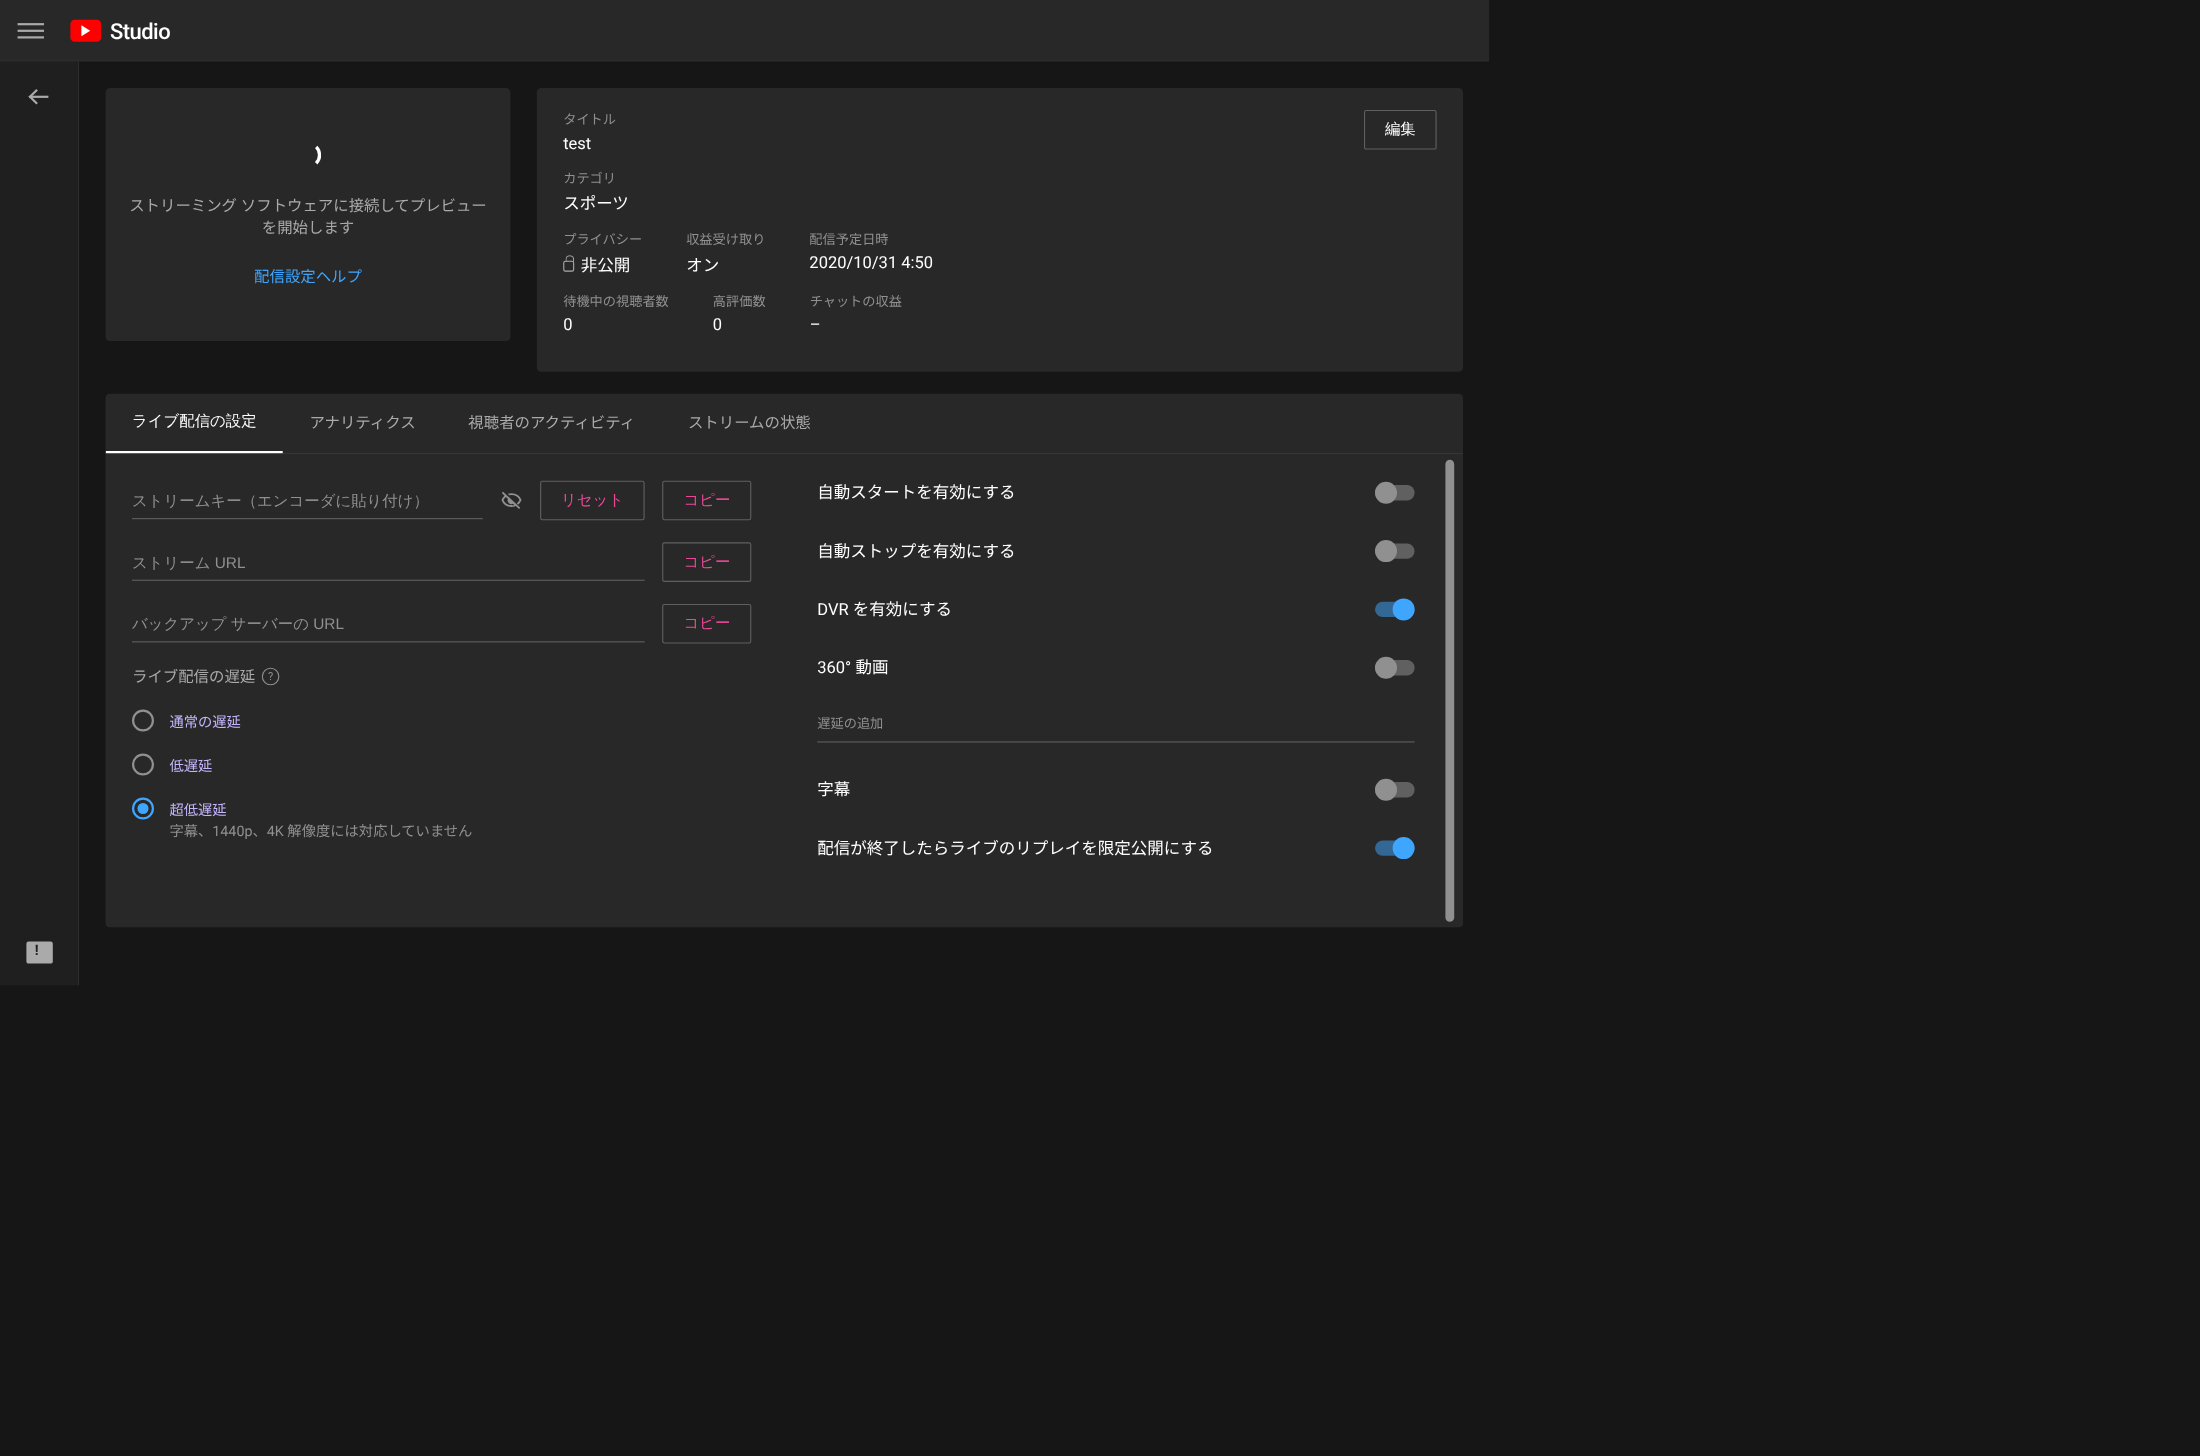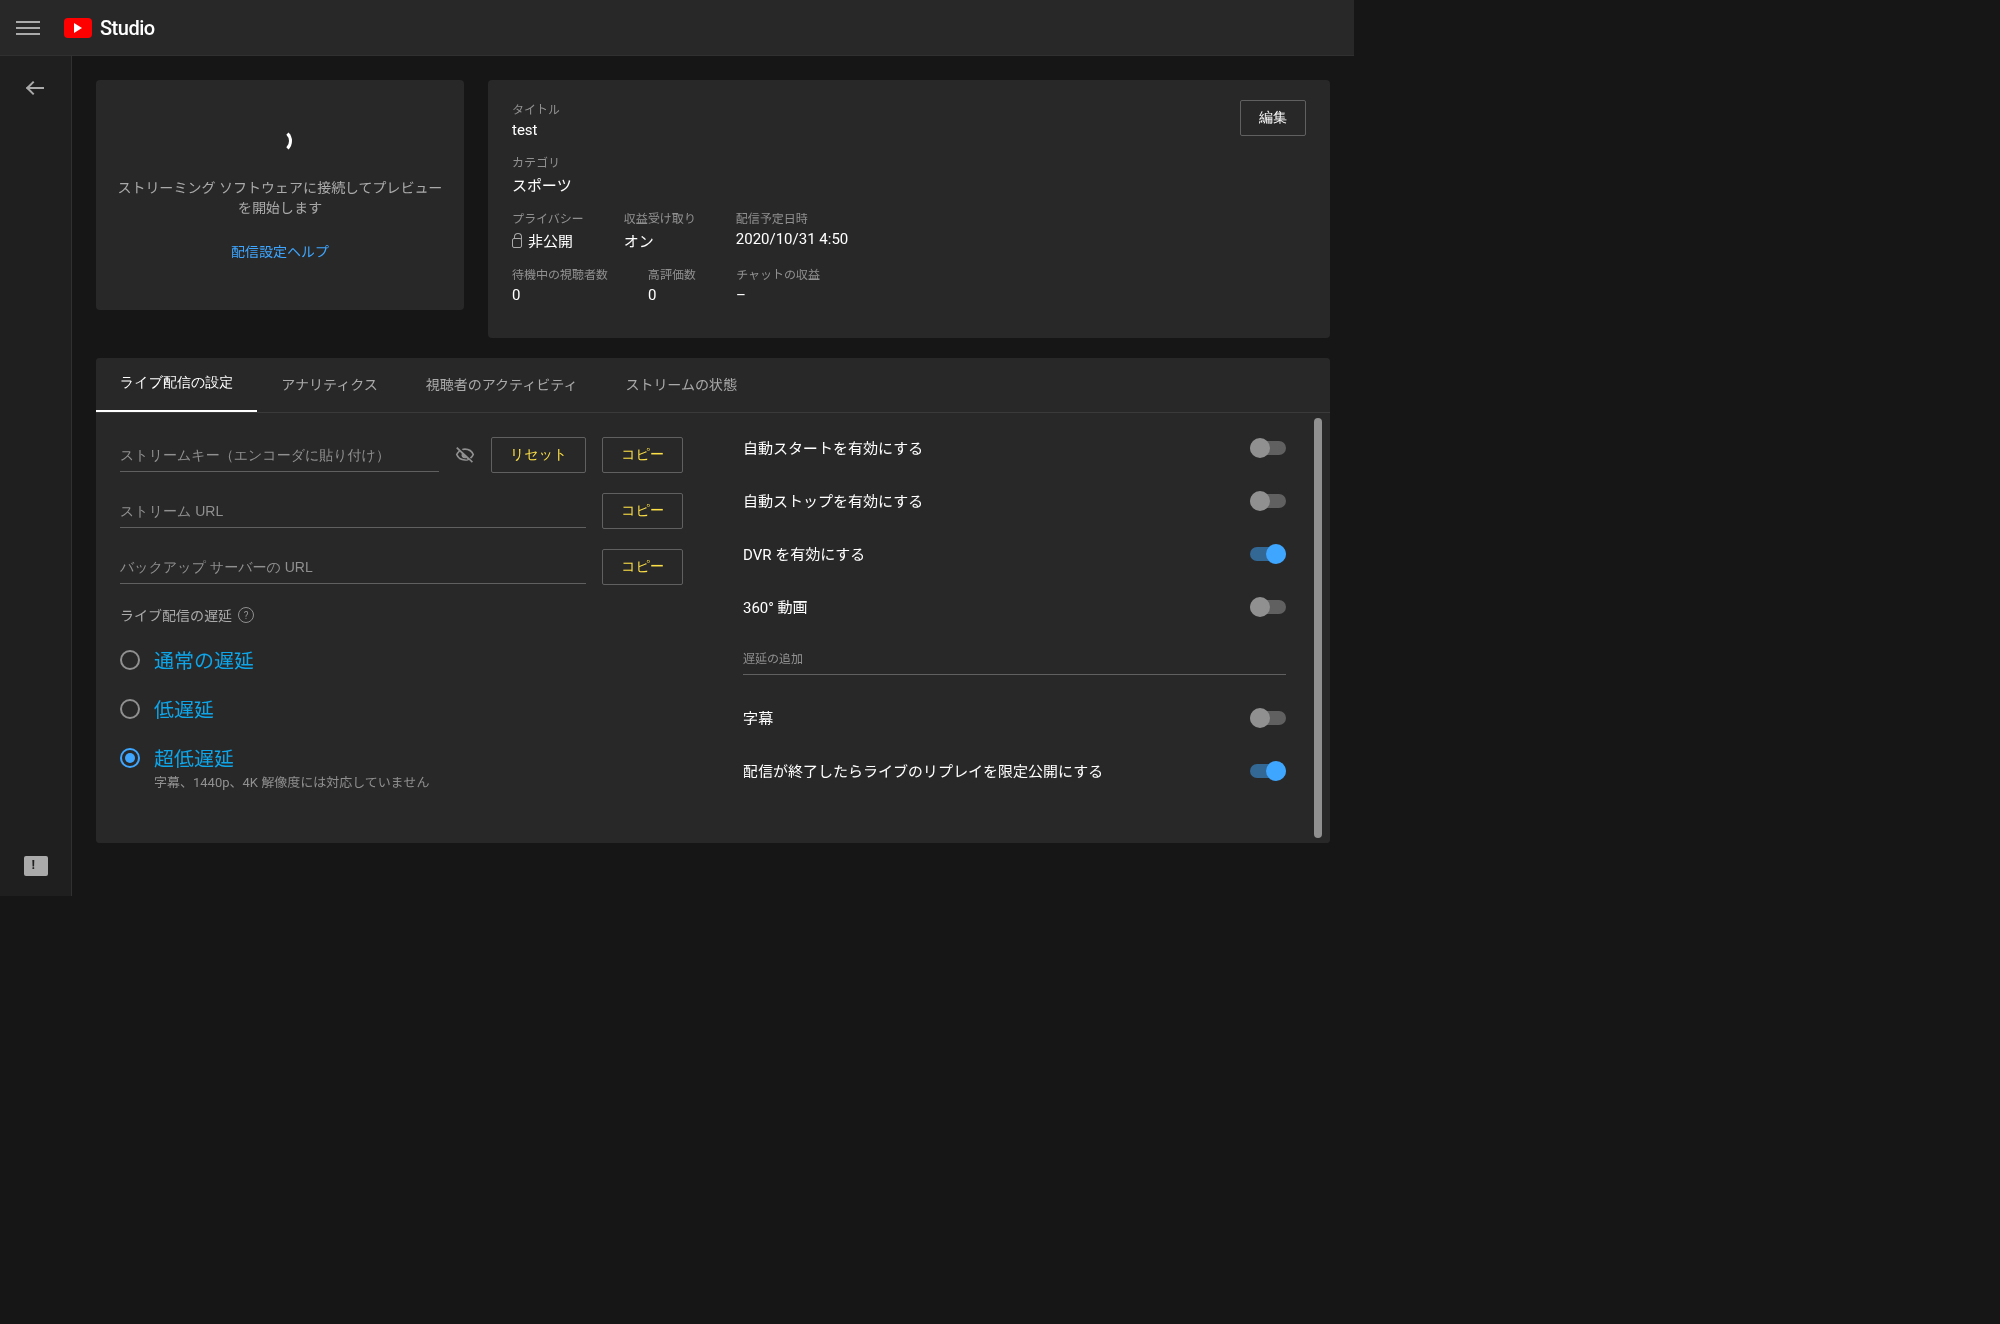--- a/index.html
+++ b/index.html
@@ -89,32 +89,32 @@
 
 .input-row { display: flex; align-items: center; gap: 16px; }
 .text-input {
   flex: 1; background: transparent; border: none; border-bottom: 1px solid #606060;
   color: #fff; padding: 8px 0; font-size: 14px;
 }
 .text-input::placeholder { color: #909090; }
 .hide-icon { width: 20px; height: 20px; position: relative; }
 .hide-icon svg { width: 20px; height: 20px; fill: #909090; }
 .outline-btn {
-  border: 1px solid #606060; background: transparent; color: #fde047;
+  border: 1px solid #606060; background: transparent; color: #ec4899;
   padding: 8px 18px; font-size: 14px; cursor: pointer; border-radius: 2px; white-space: nowrap;
 }
 
 .section-title { color: #aaa; font-size: 14px; display: flex; align-items: center; gap: 6px; }
 .help-circle { width: 16px; height: 16px; border: 1.5px solid #909090; border-radius: 50%; display: inline-flex; align-items: center; justify-content: center; font-size: 10px; color: #909090; }
 
 .radio-row { display: flex; align-items: center; gap: 14px; cursor: pointer; }
 .radio { width: 20px; height: 20px; border: 2px solid #909090; border-radius: 50%; display: flex; align-items: center; justify-content: center; }
 .radio.checked { border-color: #3ea6ff; }
 .radio.checked::after { content: ""; width: 10px; height: 10px; background: #3ea6ff; border-radius: 50%; }
-.radio-label { font-size: 20px; color: #0ea5e9; }
+.radio-label { font-size: 13px; color: #c4b5fd; }
 .radio-note { color: #909090; font-size: 13px; margin-left: 34px; }
 
 .toggle-row { display: flex; align-items: center; justify-content: space-between; gap: 16px; }
 .toggle-label { font-size: 15px; }
 .toggle { width: 36px; height: 14px; background: #606060; border-radius: 10px; position: relative; cursor: pointer; }
 .toggle::after { content: ""; position: absolute; width: 20px; height: 20px; background: #909090; border-radius: 50%; top: -3px; left: 0; transition: left 0.2s; }
 .toggle.on { background: rgba(62,166,255,0.5); }
 .toggle.on::after { background: #3ea6ff; left: 16px; }
 
 .select-row { display: flex; flex-direction: column; border-bottom: 1px solid #606060; padding-bottom: 6px; }

